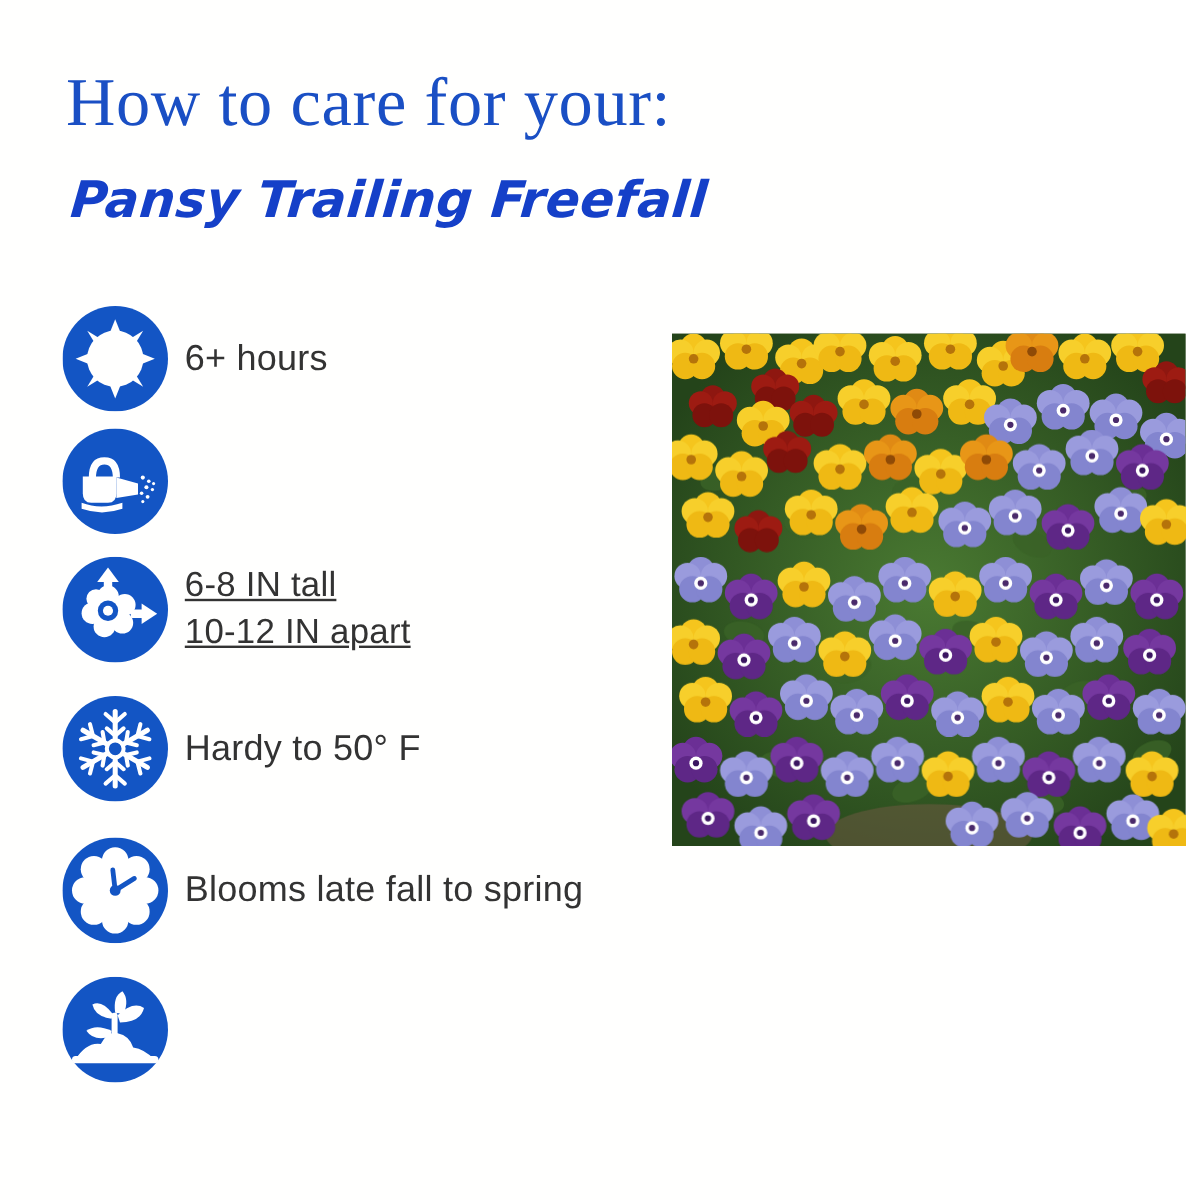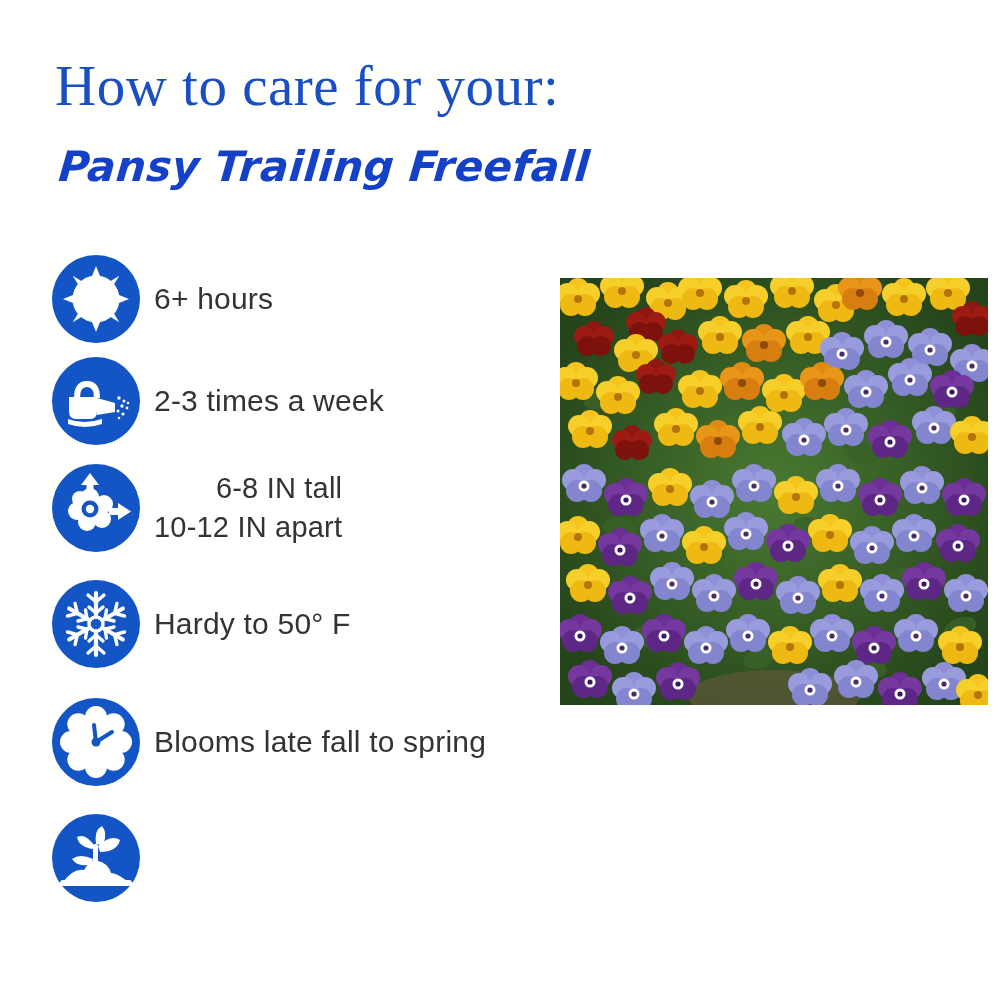--- a/index.html
+++ b/index.html
@@ -56,21 +56,20 @@
     position: absolute;
     left: 0;
     top: 0;
     width: 560px;
   }
   .feature-row {
     position: absolute;
     display: flex;
     align-items: center;
     left: 52px;
-    text-align: right;
   }
   .icon-badge {
     width: 88px;
     height: 88px;
     flex: 0 0 88px;
     border-radius: 50%;
     position: relative;
     display: block;
   }
   .icon-badge svg {
@@ -81,21 +80,21 @@
   .feature-text {
     margin-left: 14px;
     font-family: "Liberation Sans", sans-serif;
     font-size: 30px;
     font-weight: 300;
     color: #333333;
     line-height: 1.36;
     letter-spacing: 0.2px;
     white-space: pre-line;
   }
-  .feature-text.two-line { font-size: 29px; }
+  .feature-text.two-line { font-size: 29px; text-decoration: underline; }
 
   
   #row-light   { top: 255px; }
   #row-water   { top: 357px; }
   #row-size    { top: 464px; }
   #row-hardy   { top: 580px; }
   #row-bloom   { top: 698px; }
   #row-use     { top: 814px; }
 
   
@@ -164,21 +163,20 @@
               <circle cx="72" cy="44" r="1.5"></circle>
             <circle cx="70" cy="49" r="1.7"></circle>
               <circle cx="75" cy="51" r="1.4"></circle>
             <circle cx="66" cy="54" r="1.5"></circle>
               <circle cx="71" cy="57" r="1.6"></circle>
             <circle cx="76" cy="46" r="1.3"></circle>
               <circle cx="67" cy="61" r="1.3"></circle>
           </g>
         </svg>
       </span>
-      <span class="feature-text">2-3 times a week</span>
     </div>
 
     <div class="feature-row" id="row-size">
       <span class="icon-badge">
         <svg viewBox="0 0 88 88" xmlns="http://www.w3.org/2000/svg">
           <circle cx="44" cy="44" r="44" fill="#1355c4"></circle>
 
           <g fill="#ffffff">
             <circle cx="38" cy="33" r="9"></circle>
               <circle cx="52" cy="40" r="9"></circle>

